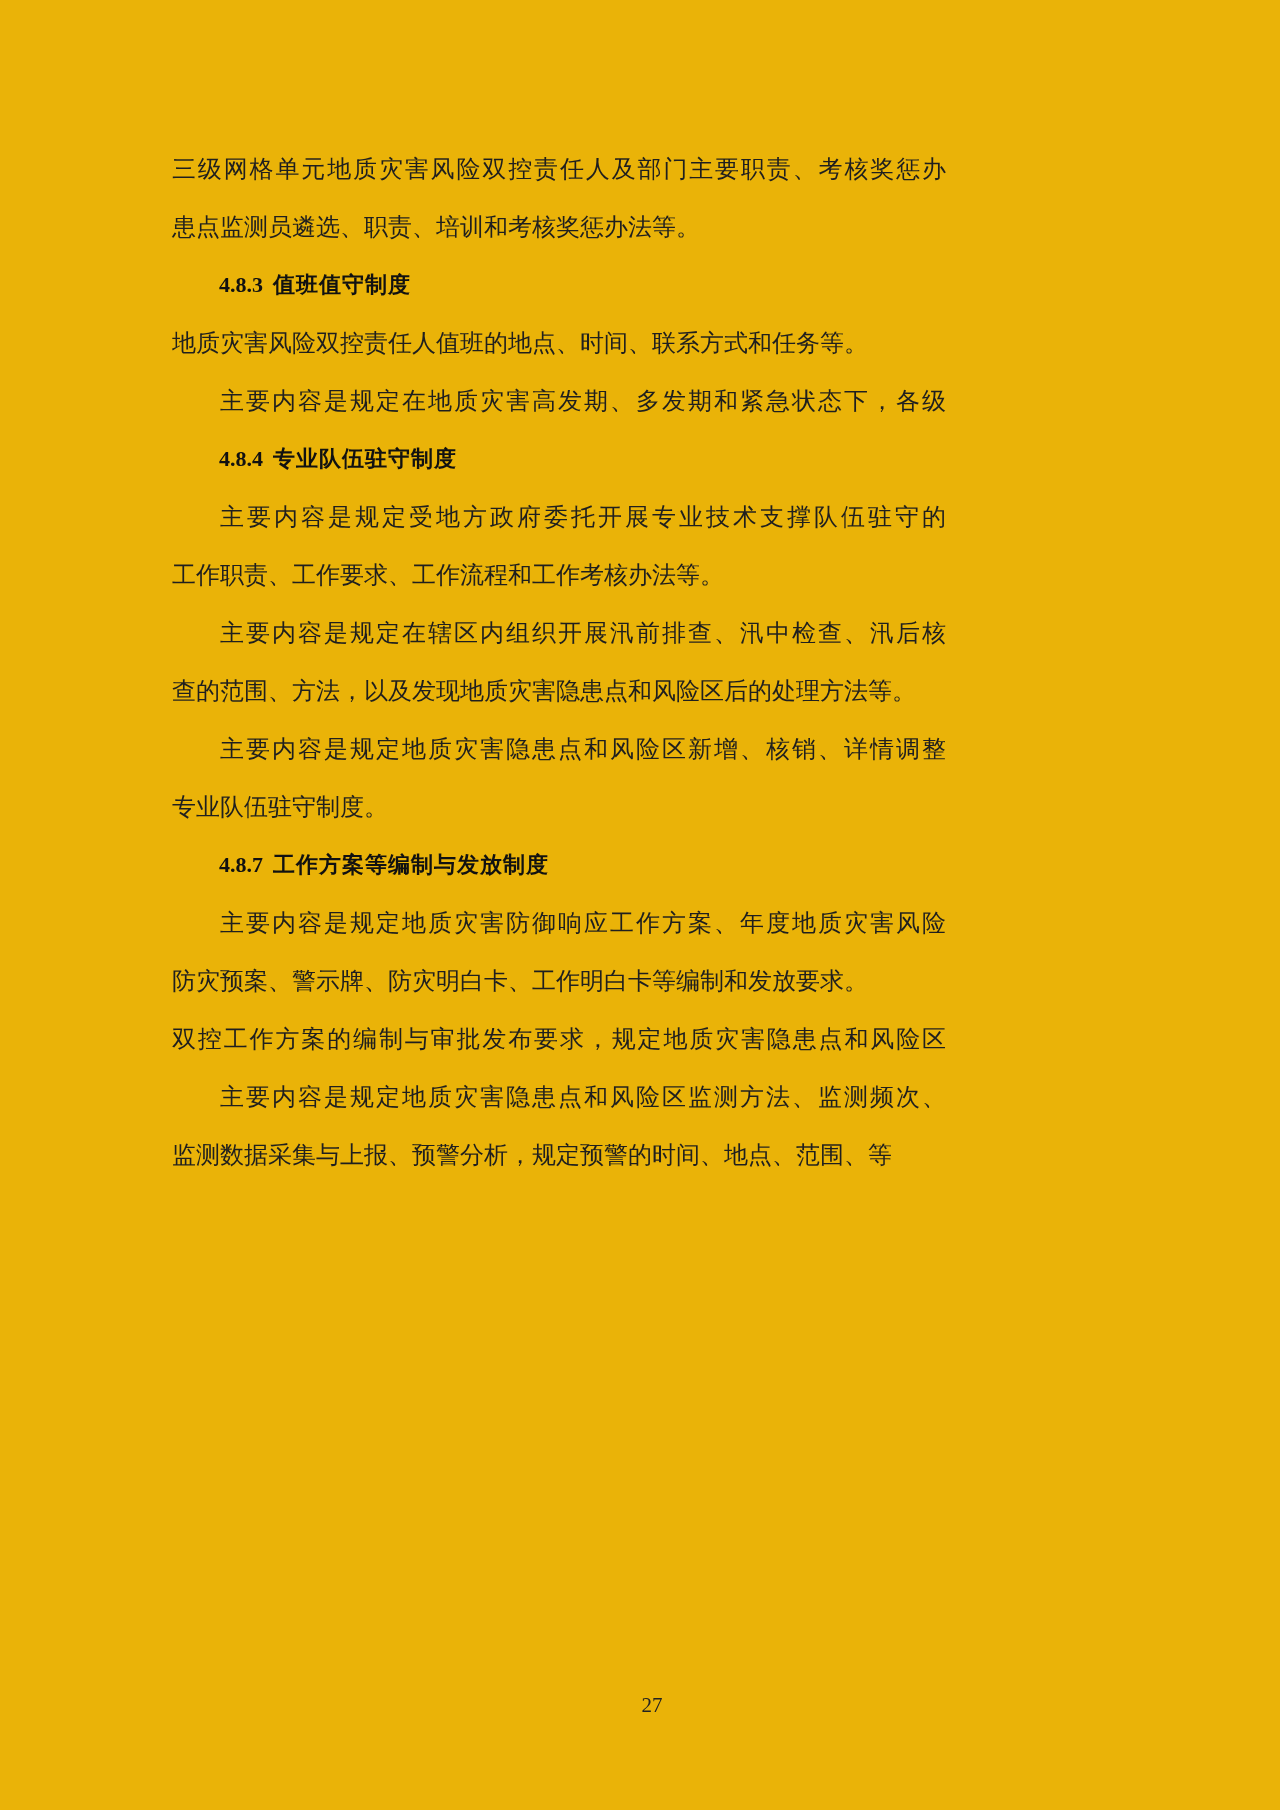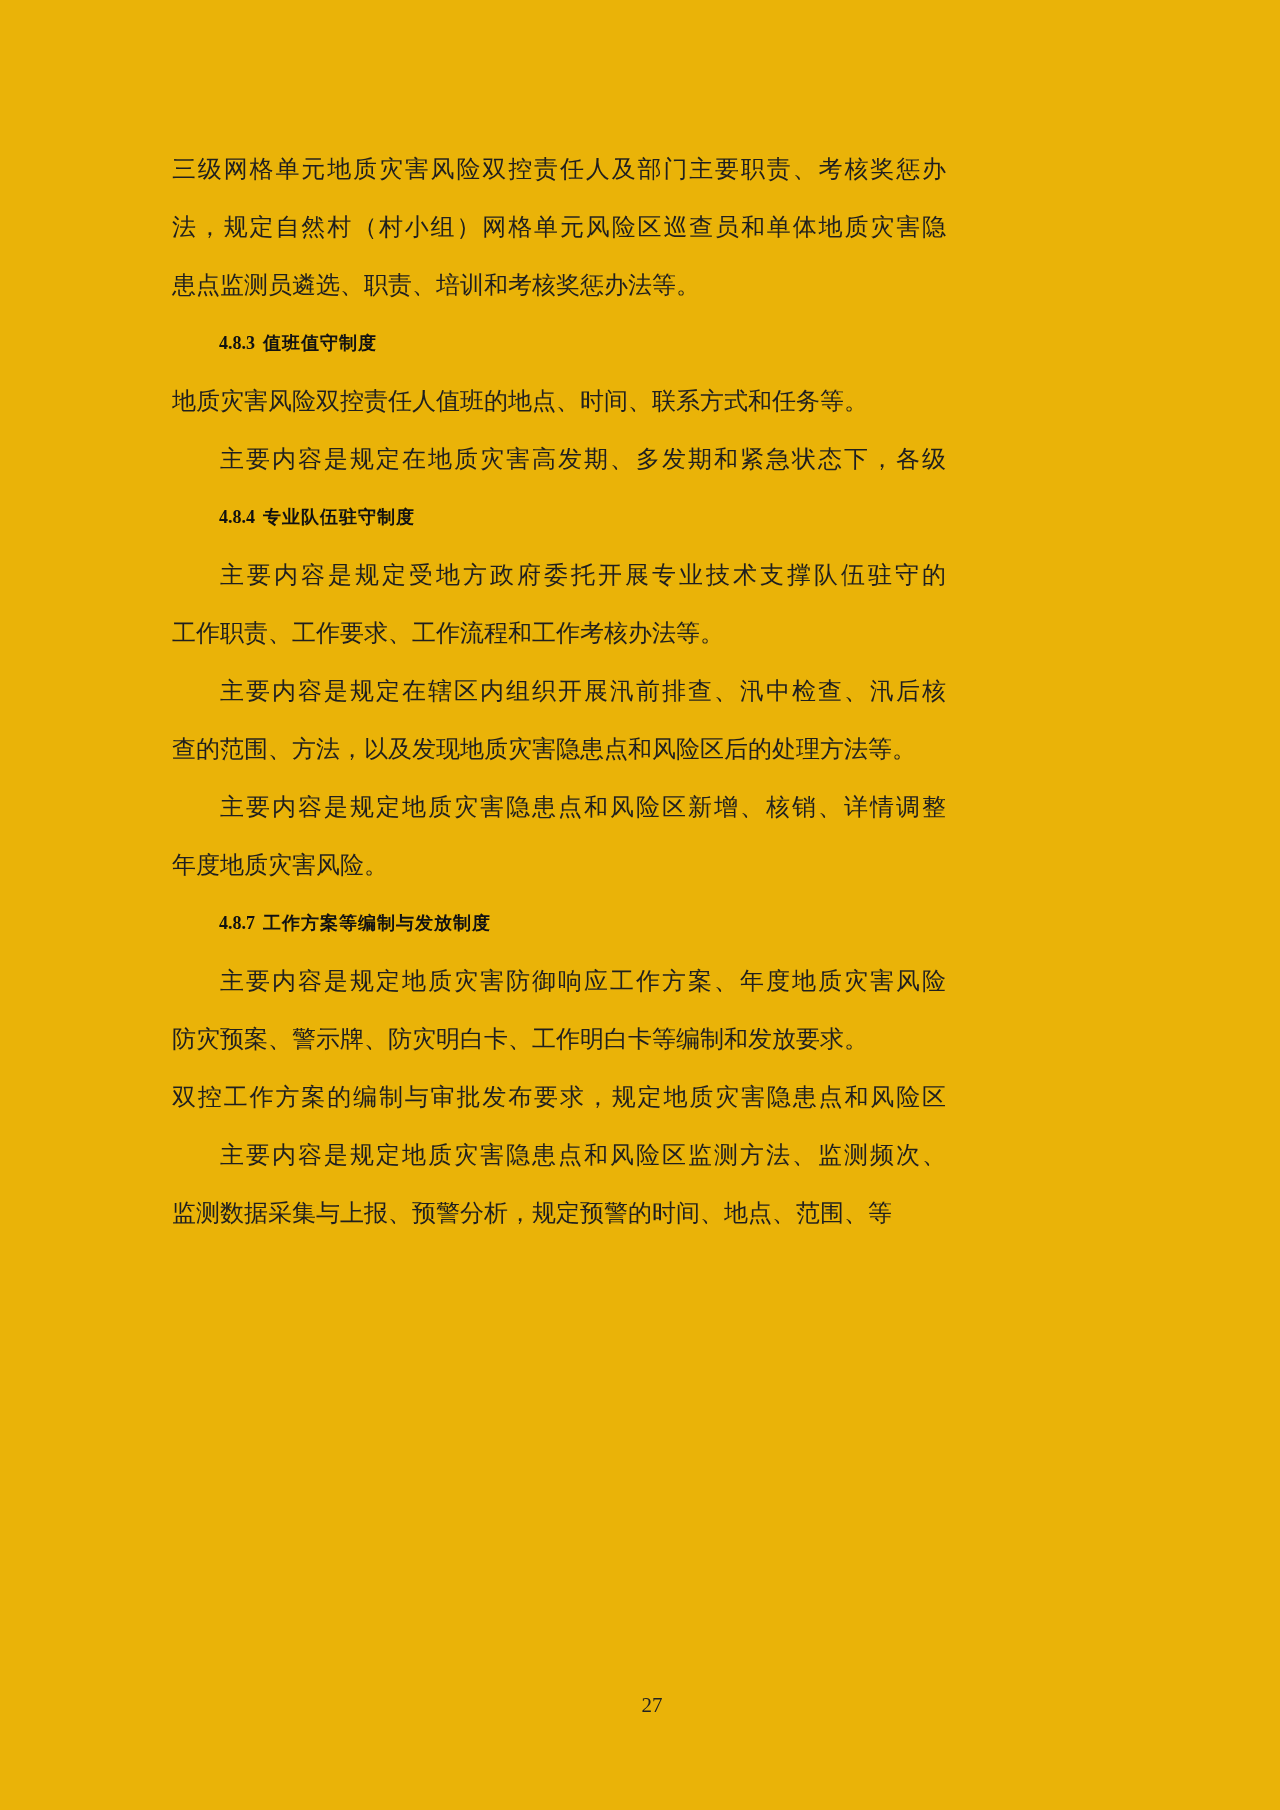--- a/index.html
+++ b/index.html
@@ -33,21 +33,21 @@
     white-space: nowrap;
     letter-spacing: 0;
   }
   .line.end {
     text-align-last: left;
   }
   .line.first {
     text-indent: 2em;
   }
   .heading {
-    font-size: 18px;
+    font-size: 22px;
     line-height: 58px;
     height: 58px;
     color: #111111;
     font-weight: 700;
     padding-left: 47px;
     white-space: nowrap;
   }
   .heading .h-num {
     margin-right: 0.45em;
     letter-spacing: 0;
@@ -67,34 +67,33 @@
     color: #222222;
   }
 </style>
 </head>
 <body>
 
 <div class="page">
   <div class="content">
     <div id="intro">
         <div class="line">三级网格单元地质灾害风险双控责任人及部门主要职责、考核奖惩办</div>
-        <div class="line">法，规定自然村（村小组）网格单元风险区巡查员和单体地质灾害隐</div>
         <div class="line end">患点监测员遴选、职责、培训和考核奖惩办法等。</div>
       </div>
     <div id="sections">
         <div class="heading"><span class="h-num">4.8.3</span><span class="h-title">值班值守制度</span></div>
         <div class="line end">地质灾害风险双控责任人值班的地点、时间、联系方式和任务等。</div>
         <div class="line first">主要内容是规定在地质灾害高发期、多发期和紧急状态下，各级</div>
         <div class="heading"><span class="h-num">4.8.4</span><span class="h-title">专业队伍驻守制度</span></div>
         <div class="line first">主要内容是规定受地方政府委托开展专业技术支撑队伍驻守的</div>
         <div class="line end">工作职责、工作要求、工作流程和工作考核办法等。</div>
         <div class="line first">主要内容是规定在辖区内组织开展汛前排查、汛中检查、汛后核</div>
         <div class="line end">查的范围、方法，以及发现地质灾害隐患点和风险区后的处理方法等。</div>
         <div class="line first">主要内容是规定地质灾害隐患点和风险区新增、核销、详情调整</div>
-        <div class="line end">年度地质灾害风险。</div>
+        <div class="line end">专业队伍驻守制度。</div>
         <div class="heading"><span class="h-num">4.8.7</span><span class="h-title">工作方案等编制与发放制度</span></div>
         <div class="line first">主要内容是规定地质灾害防御响应工作方案、年度地质灾害风险</div>
         <div class="line end">防灾预案、警示牌、防灾明白卡、工作明白卡等编制和发放要求。</div>
         <div class="line">双控工作方案的编制与审批发布要求，规定地质灾害隐患点和风险区</div>
         <div class="line first">主要内容是规定地质灾害隐患点和风险区监测方法、监测频次、</div>
         <div class="line end">监测数据采集与上报、预警分析，规定预警的时间、地点、范围、等</div>
       </div>
   </div>
   <div class="page-footer">
     <span class="page-number">27</span>

